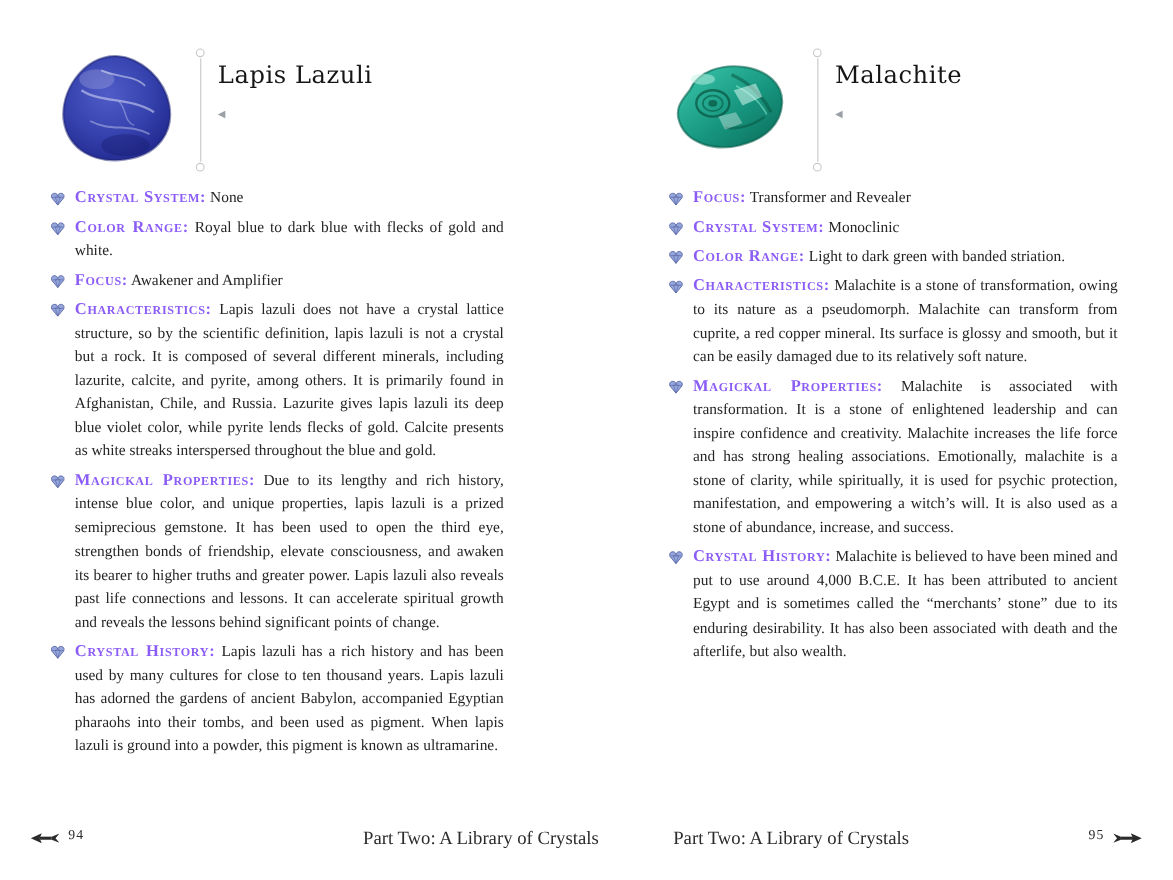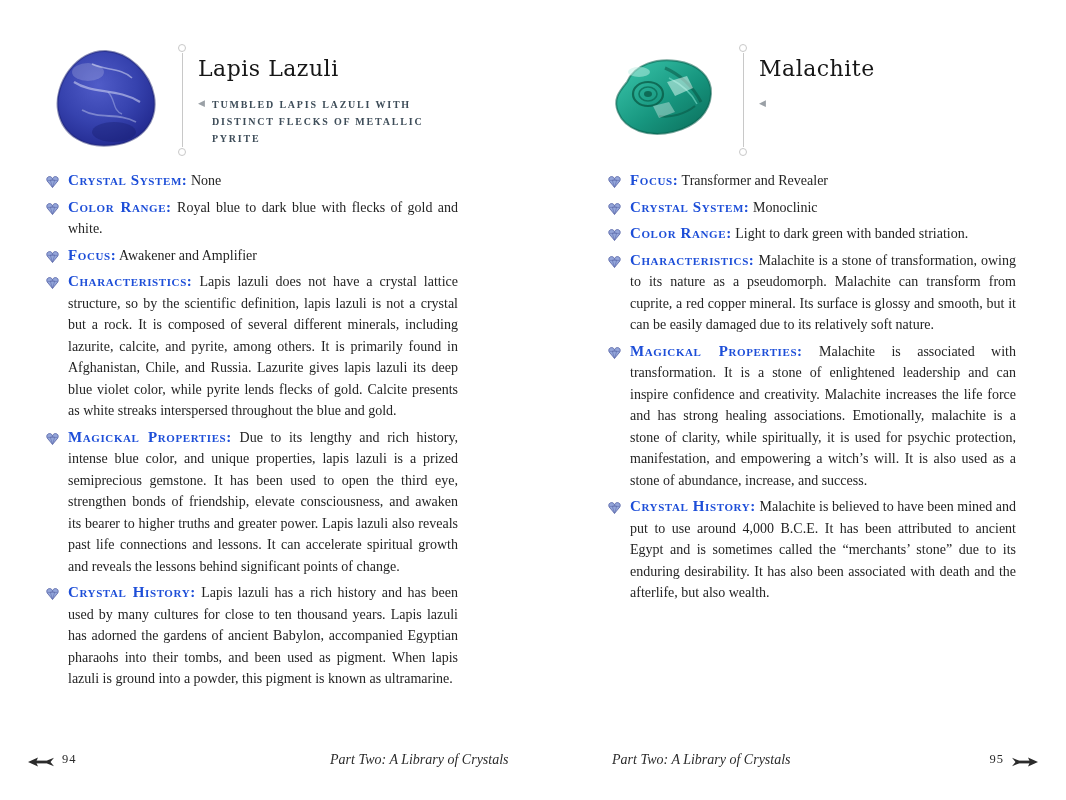--- a/index.html
+++ b/index.html
@@ -40,32 +40,32 @@
   }
 
   
   .props{position:absolute;top:170px;margin:0;padding:0;list-style:none;}
   .page-left .props{left:46px;width:412px;}
   .page-right .props{left:75px;width:408px;}
   .prop{position:relative;padding-left:22px;margin:0 0 5px 0;}
   .gem-bullet{position:absolute;left:0;top:4px;width:13px;height:12px;}
   .prop p{margin:0;font-size:14px;line-height:21.5px;text-align:justify;color:#242424;}
   .prop-label{
-    font-variant:small-caps;font-weight:700;color:#1d4ed8;
+    font-variant:small-caps;font-weight:700;color:#8b5cf6;
     font-size:15px;letter-spacing:0.6px;
   }
 
   
   .footer{position:absolute;top:752px;left:0;right:0;height:24px;font-size:12px;}
   .folio{position:absolute;display:flex;align-items:flex-end;gap:8px;color:#2b2b2b;}
   .page-left .folio{left:28px;}
   .page-right .folio{right:28px;margin-left:20px;}
   .folio .num{font-size:12.5px;letter-spacing:1px;color:#2b2b2b;}
   .footer-title{
-    position:absolute;font-style:italic;font-size:14px;color:#2b2b2b;white-space:nowrap;
+    position:absolute;font-size:17px;color:#2b2b2b;white-space:nowrap;
   }
   .page-left .footer-title{left:330px;}
   .page-right .footer-title{left:79px;}
   .arrow-icon{display:block;}
 </style>
 </head>
 <body>
 
 <div class="spread">
 
@@ -92,21 +92,20 @@
       </div>
       <div class="divider">
         <span class="ring top"></span>
           <span class="line"></span>
           <span class="ring bottom"></span>
       </div>
       <div class="head-text">
         <h1 class="entry-title">Lapis Lazuli</h1>
         <div class="caption">
           <span class="caption-marker">◀</span>
-          <span class="caption-text">TUMBLED LAPIS LAZULI WITH DISTINCT FLECKS OF METALLIC PYRITE</span>
         </div>
       </div>
     </header>
 
     <ul class="props">
       <li class="prop">
         <span class="gem-bullet">
           <svg width="13" height="12" viewBox="0 0 24 22">
               <path d="M12 21 L2 9 C0 4 3 1 7 1 C10 1 12 4 12 6 C12 4 14 1 17 1 C21 1 24 4 22 9 Z" fill="#94a6da" stroke="#5a66a8" stroke-width="1.5" stroke-linejoin="round"></path>
               <path d="M2.8 8 L21.2 8 M12 6.5 L7.5 8 M12 6.5 L16.5 8 M8 8 L12 21 M16 8 L12 21" stroke="#5a66a8" stroke-width="1" fill="none"></path>

